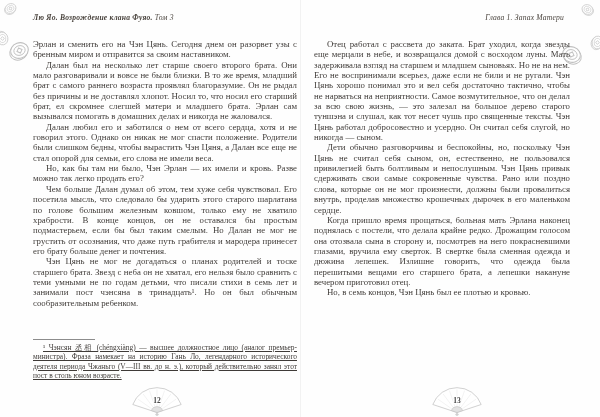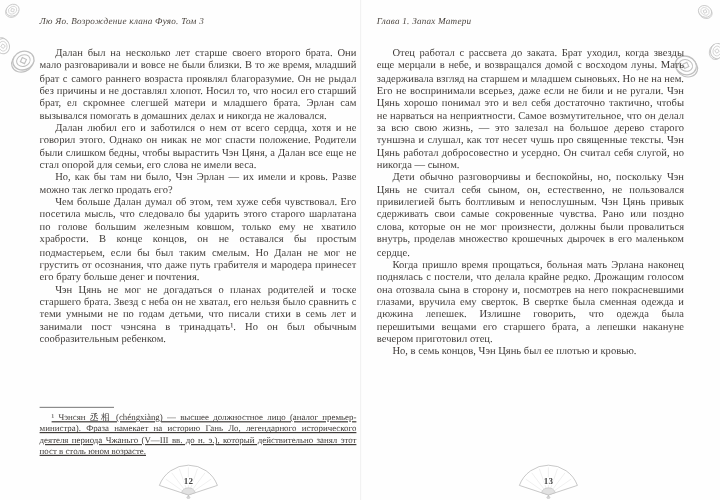--- a/index.html
+++ b/index.html
@@ -6,22 +6,22 @@
     --text:#3f3b38; --header:#4a443e; --decor:#c6c6c6; --fanline:#b5b5b5;
     --pagenum:#494949; --rule:#8c8c8c; --gutter:#f2f2f2; --bg:#fefefe;
   }
   *{margin:0;padding:0;box-sizing:border-box;}
   html,body{width:600px;height:417px;overflow:hidden;}
   body{background:var(--bg);font-family:"Liberation Serif","DejaVu Serif",serif;color:var(--text);}
   .spread{position:relative;width:600px;height:417px;}
   .gutter{position:absolute;left:300px;top:0;width:1px;height:417px;background:var(--gutter);}
   .running-header{position:absolute;top:13px;font-size:7.6px;font-style:italic;color:var(--header);letter-spacing:.2px;white-space:nowrap;}
   .rh-left{left:33px;}
-  .rh-right{left:314px;width:250px;}
-  .rh-title{font-weight:normal;text-align:center;}
+  .rh-right{left:314px;width:250px;text-align:right;}
+  .rh-title{font-weight:bold;text-align:center;}
   .page-body{position:absolute;top:39px;font-size:8.8px;line-height:10.35px;overflow:hidden;}
   .body-left{left:33px;width:264px;height:301px;}
   .body-right{left:314px;width:256px;height:334px;}
   .page-body p{text-align:justify;}
   .page-body p.indent{text-indent:13px;}
   .footnote-block{position:absolute;left:33px;top:339px;width:264px;}
   .footnote-rule{width:62px;height:1px;background:var(--rule);margin-bottom:3px;}
   .footnote-text{font-size:7.4px;line-height:9.4px;text-align:justify;text-indent:10px;color:var(--text);text-decoration:underline;}
   .fan{position:absolute;width:80px;height:31px;}
   .fan-left{left:117px;top:385px;}
@@ -83,20 +83,21 @@
       <ellipse cx="13.6" cy="13.4" rx="9.4" ry="8" stroke-width="1"></ellipse>
       <ellipse cx="12" cy="12" rx="9.4" ry="8" fill="#fefefe" stroke-width="1.2"></ellipse>
       <ellipse cx="12" cy="12" rx="6" ry="5" stroke-width="0.9"></ellipse>
       <path d="M12 9.2 L14.8 12 L12 14.8 L9.2 12 Z" stroke-width="1"></path>
     </g>
   </svg>
 
   <div class="running-header rh-left"><span class="rh-title">Лю Яо. Возрождение клана Фуяо.</span><span> Том 3</span></div>
 
   <div class="page-body body-left">
+      <p>Эрлан и сменить его на Чэн Цянь. Сегодня днем он разорвет узы с бренным миром и отправится за своим наставником.</p>
       <p class="indent">Далан был на несколько лет старше своего второго брата. Они мало разговаривали и вовсе не были близки. В то же время, младший брат с самого раннего возраста проявлял благоразумие. Он не рыдал без причины и не доставлял хлопот. Носил то, что носил его старший брат, ел скромнее слегшей матери и младшего брата. Эрлан сам вызывался помогать в домашних делах и никогда не жаловался.</p>
       <p class="indent">Далан любил его и заботился о нем от всего сердца, хотя и не говорил этого. Однако он никак не мог спасти положение. Родители были слишком бедны, чтобы вырастить Чэн Цяня, а Далан все еще не стал опорой для семьи, его слова не имели веса.</p>
       <p class="indent">Но, как бы там ни было, Чэн Эрлан — их имели и кровь. Разве можно так легко продать его?</p>
       <p class="indent">Чем больше Далан думал об этом, тем хуже себя чувствовал. Его посетила мысль, что следовало бы ударить этого старого шарлатана по голове большим железным ковшом, только ему не хватило храбрости. В конце концов, он не оставался бы простым подмастерьем, если бы был таким смелым. Но Далан не мог не грустить от осознания, что даже путь грабителя и мародера принесет его брату больше денег и почтения.</p>
       <p class="indent">Чэн Цянь не мог не догадаться о планах родителей и тоске старшего брата. Звезд с неба он не хватал, его нельзя было сравнить с теми умными не по годам детьми, что писали стихи в семь лет и занимали пост чэнсяна в тринадцать¹. Но он был обычным сообразительным ребенком.</p>
     </div>
 
   <div class="footnote-block">
     <div class="footnote-rule"></div>
     <div class="footnote-text">¹ Чэнсян 丞相 (chéngxiàng) — высшее должностное лицо (аналог премьер-министра). Фраза намекает на историю Гань Ло, легендарного исторического деятеля периода Чжаньго (V—III вв. до н. э.), который действительно занял этот пост в столь юном возрасте.</div>

